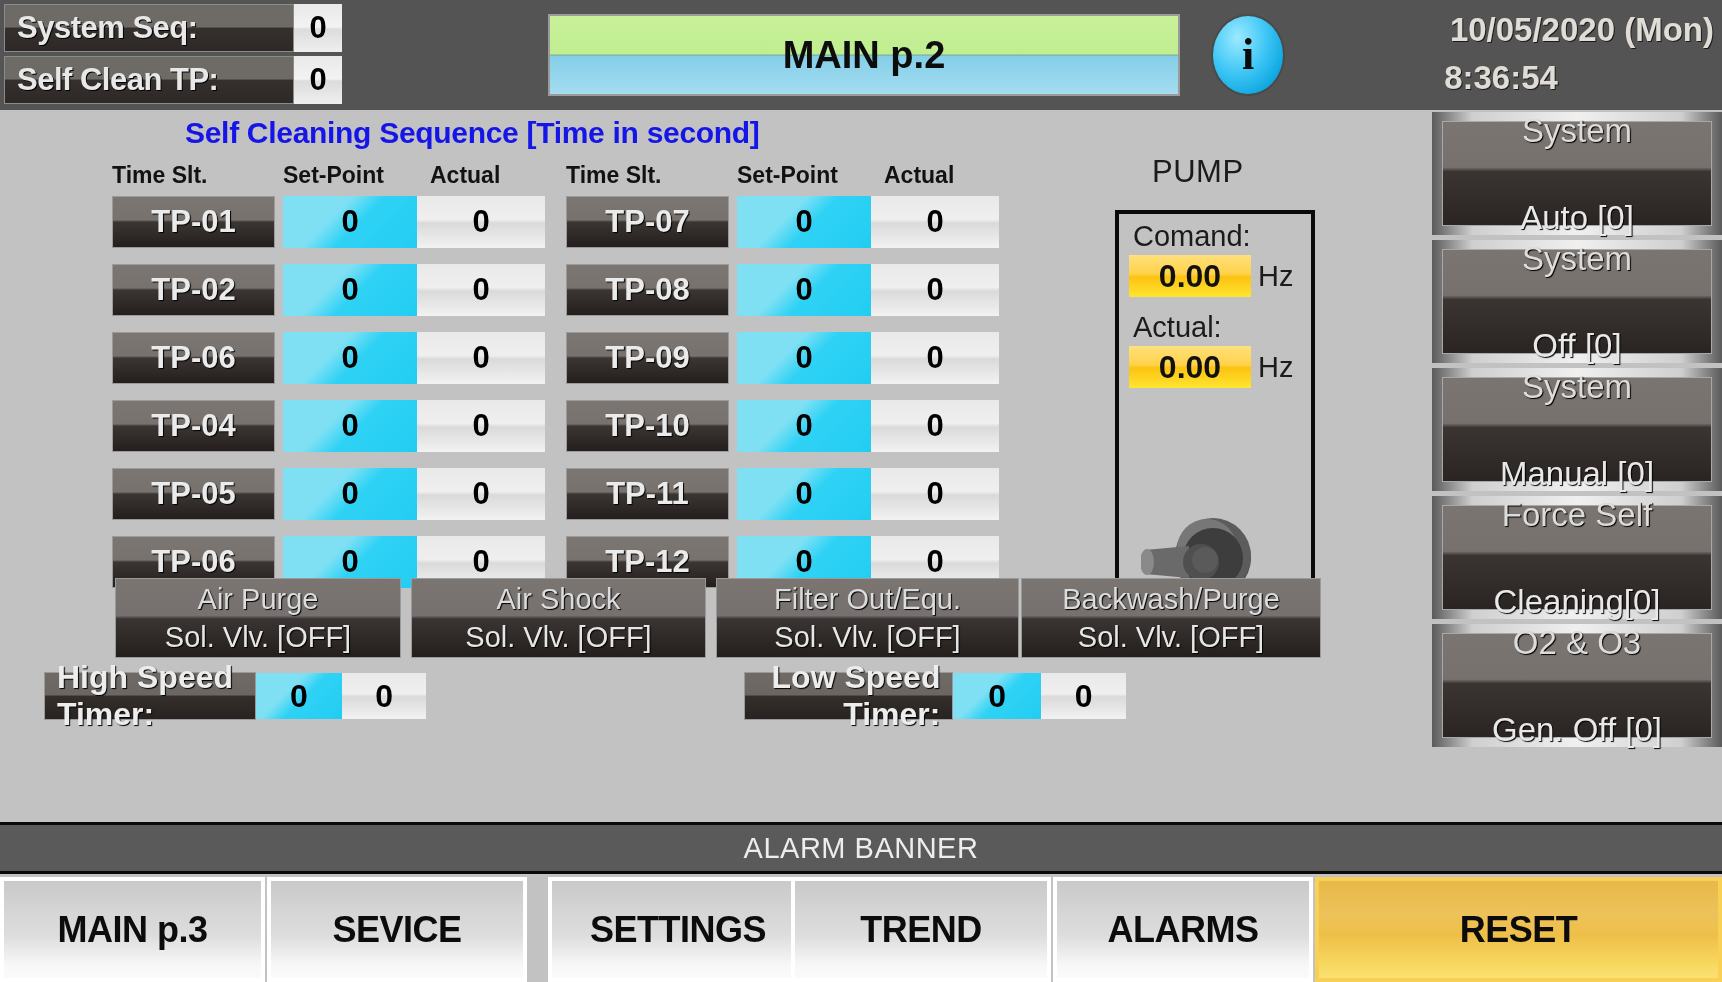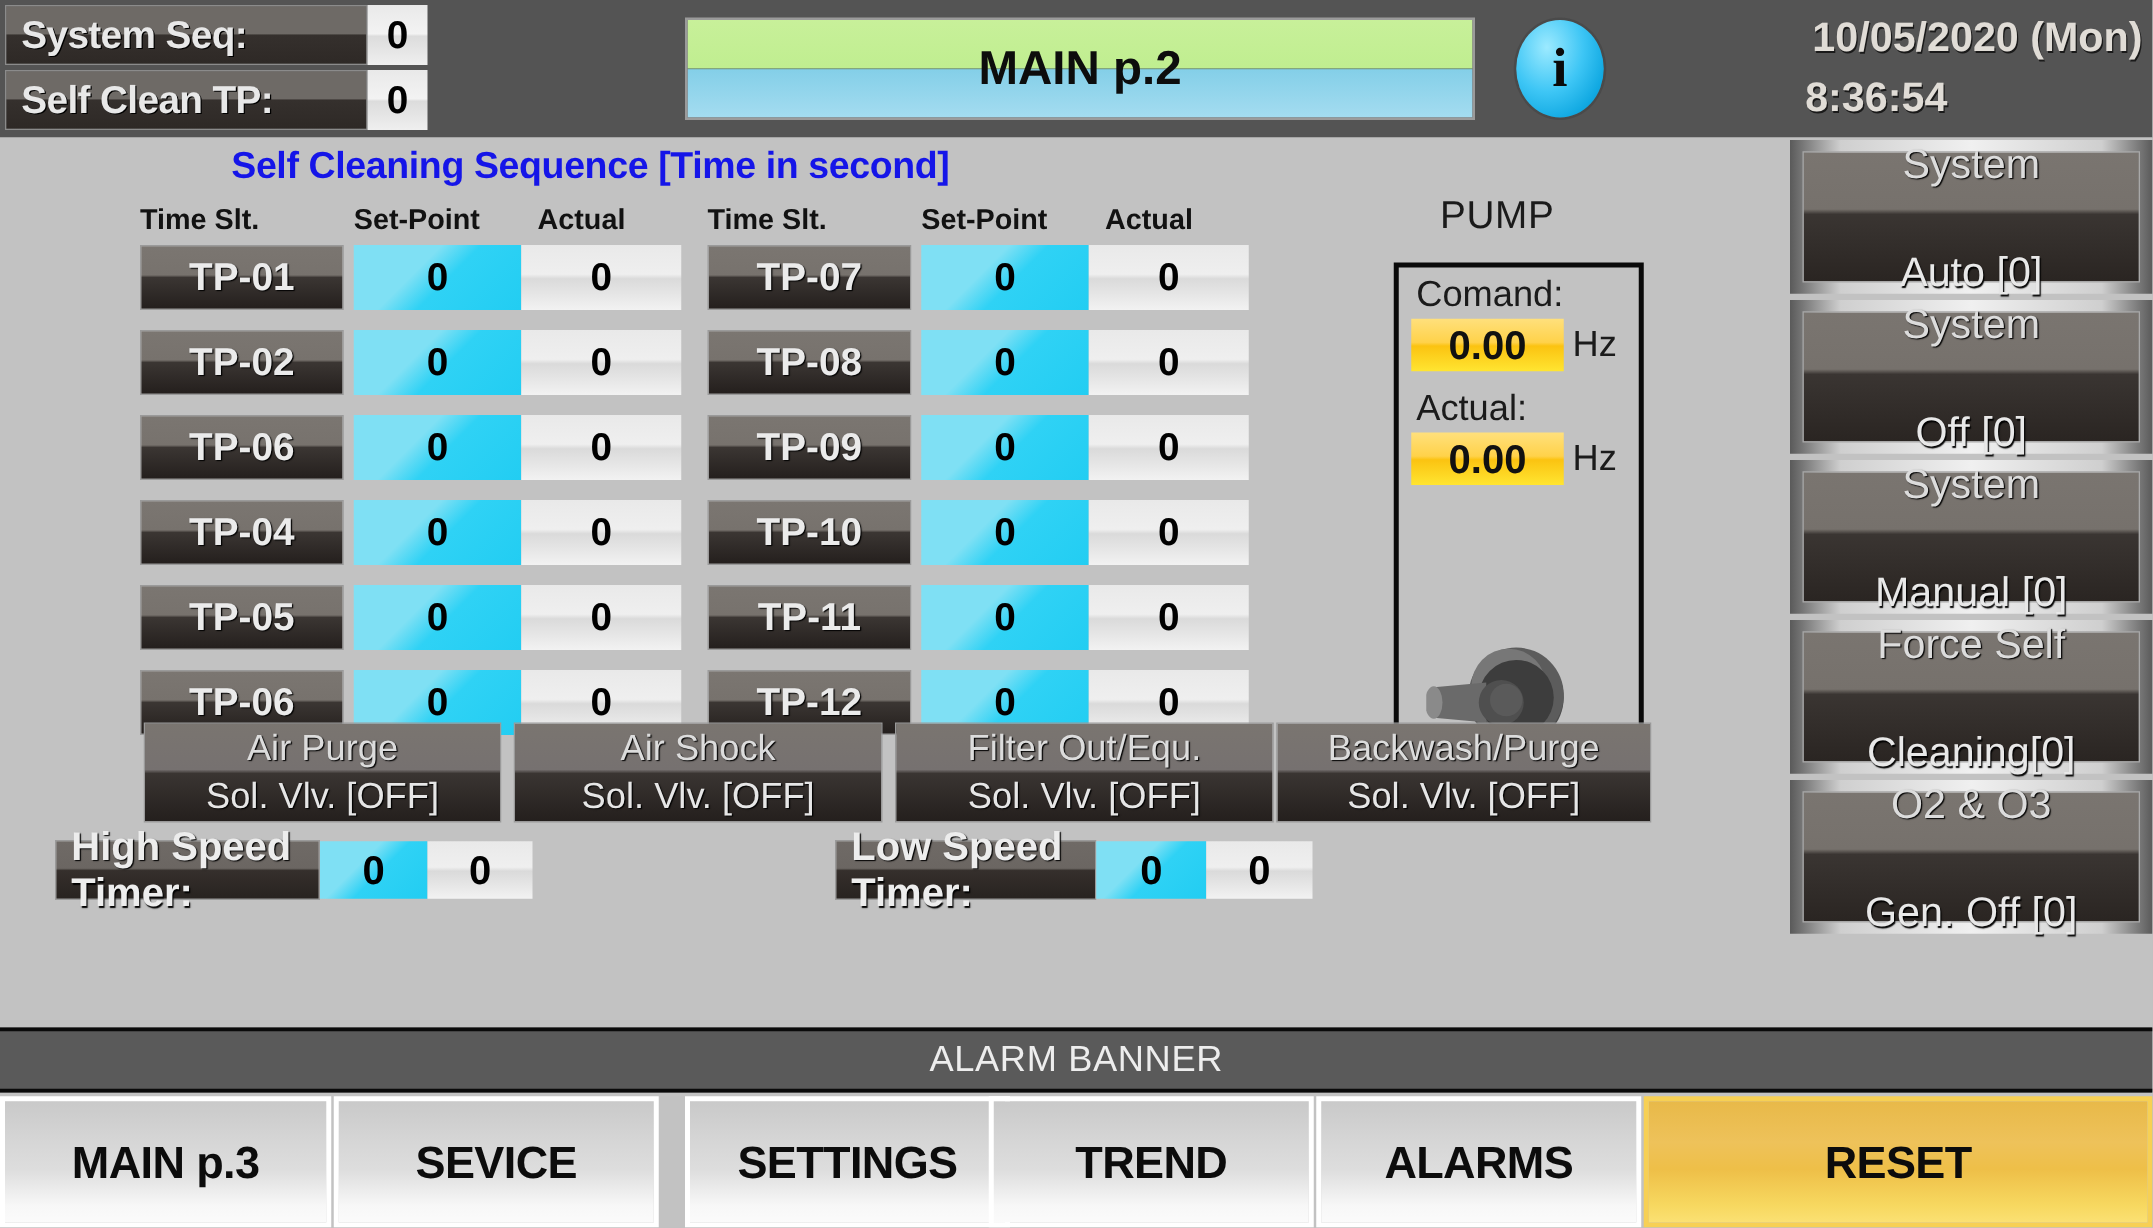--- a/index.html
+++ b/index.html
@@ -349,21 +349,21 @@
         <div class="l2">Sol. Vlv. [OFF]</div>
       </div>
     </div>
 
     <div class="timerrow">
       <div class="tmwrap" style="left:44px;">
         <div class="tmlabel">High Speed Timer:</div>
         <div class="tmsp">0</div>
         <div class="tmact">0</div>
       </div>
-      <div class="tmwrap" style="left:668px;">
+      <div class="tmwrap" style="left:744px;text-align:right;">
         <div class="tmlabel">Low Speed Timer:</div>
         <div class="tmsp">0</div>
         <div class="tmact">0</div>
       </div>
     </div>
   </div>
 
   <div class="rightcol">
     <div class="rbtn" style="top:2px;">
       <div class="rbtn-inner">

